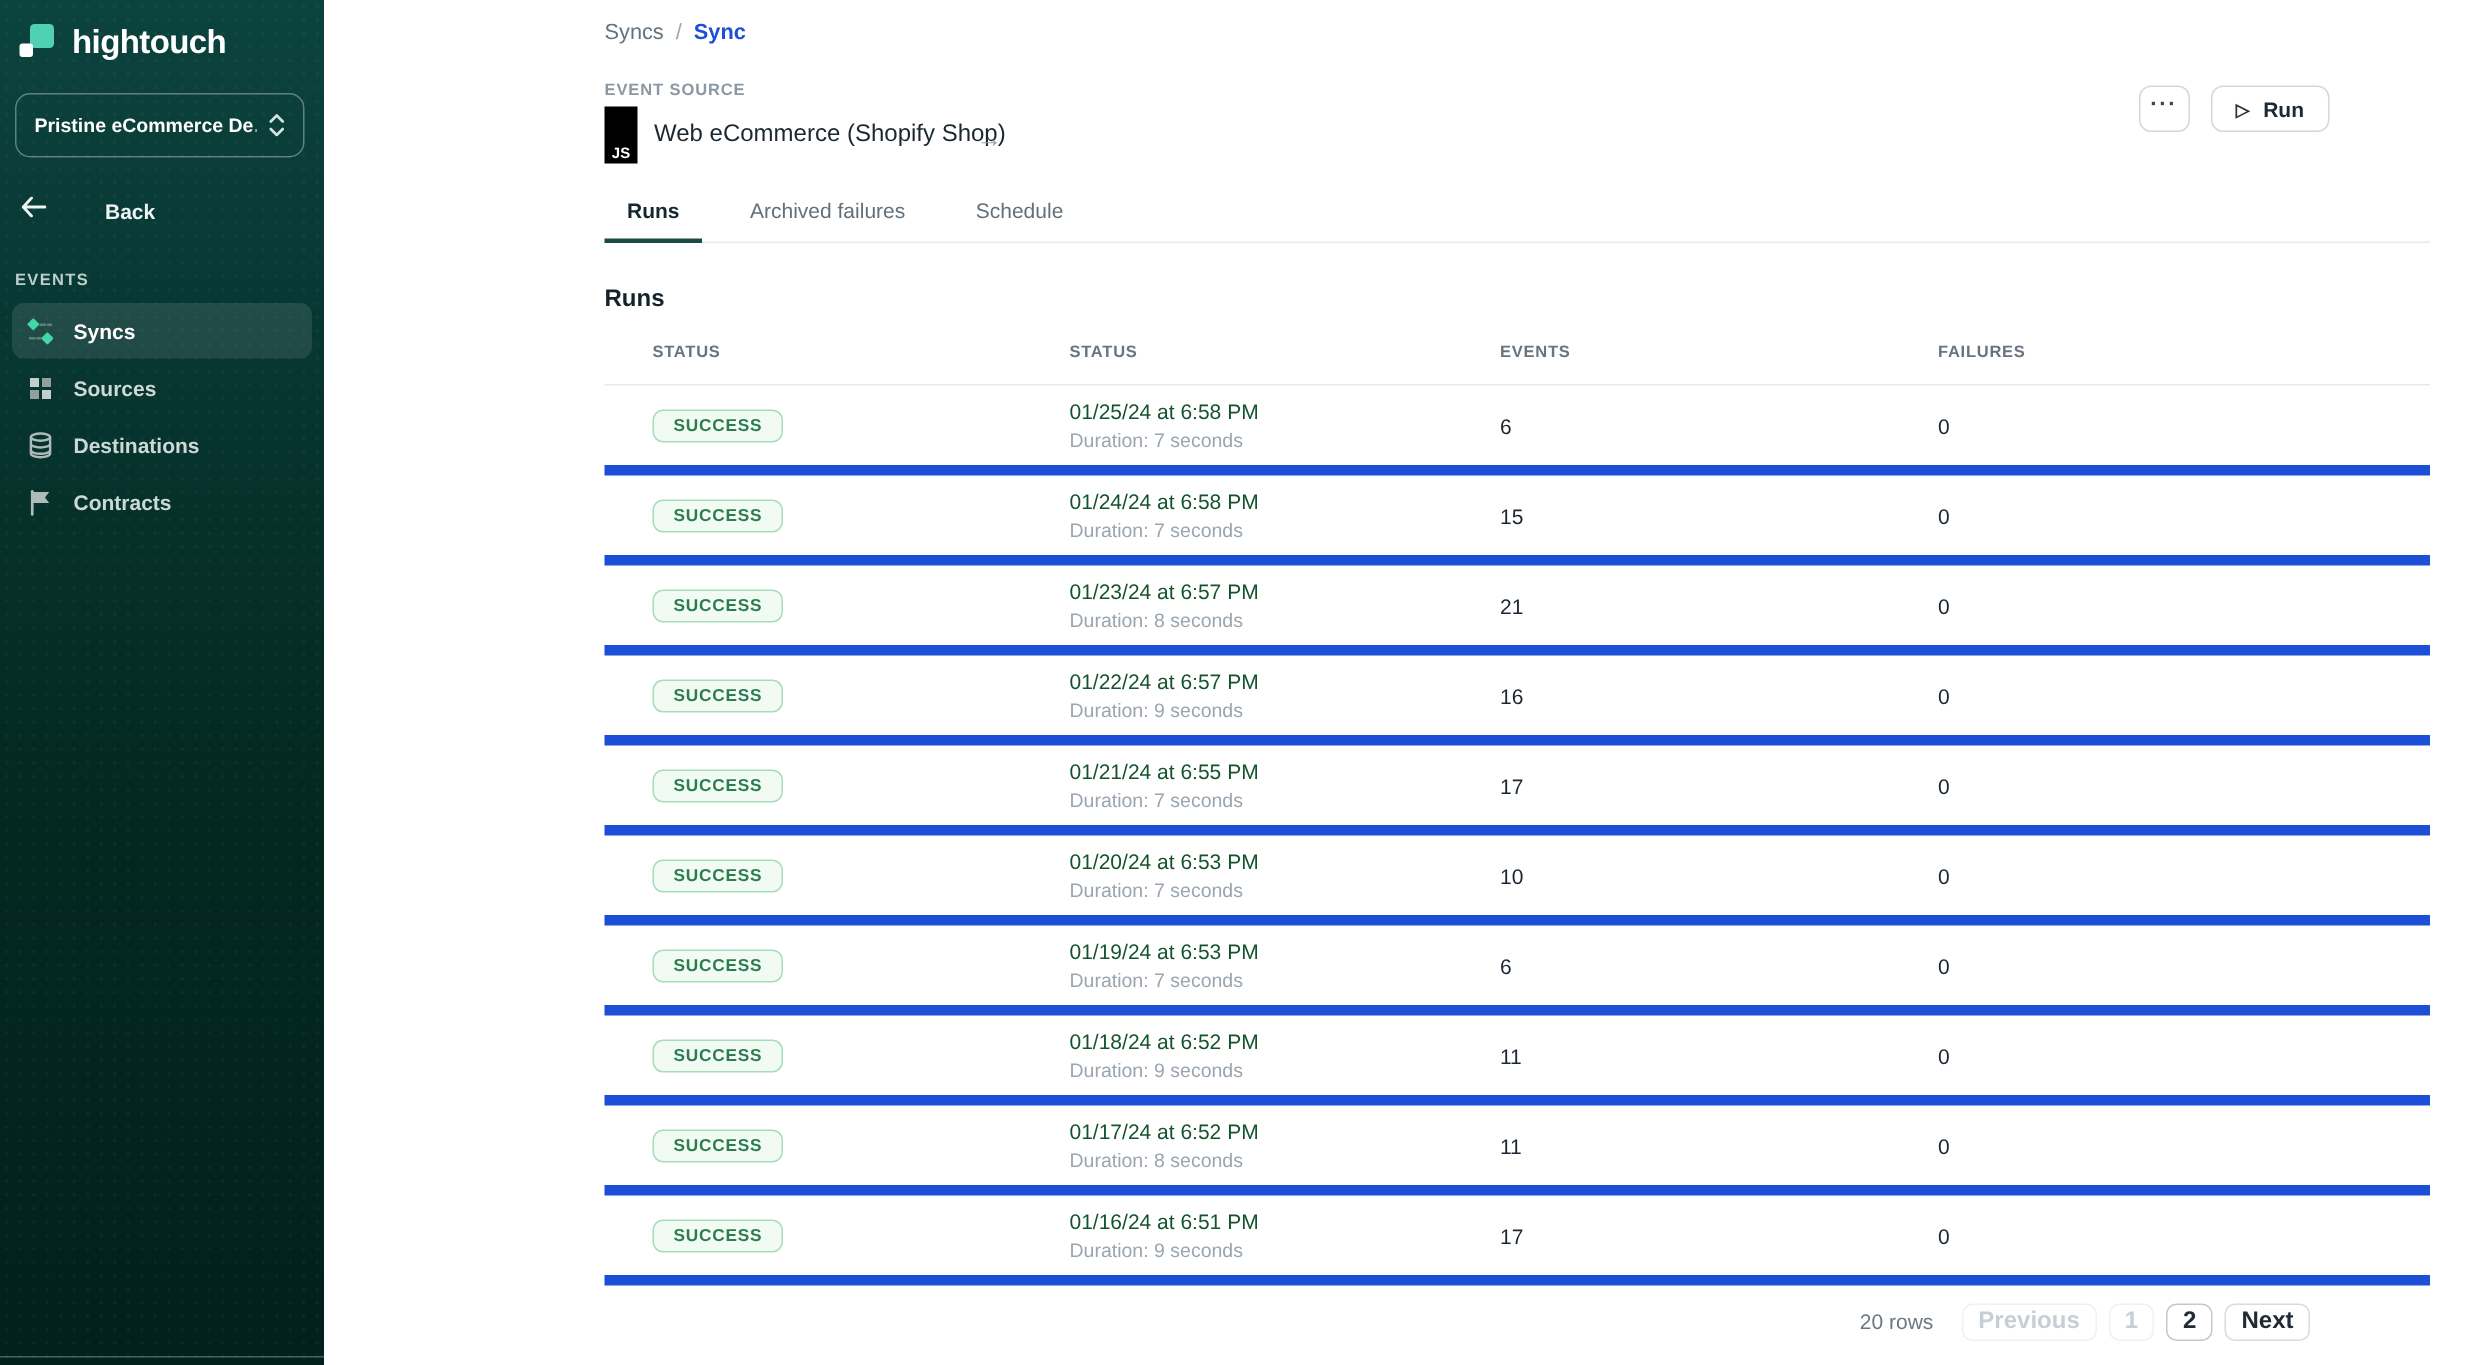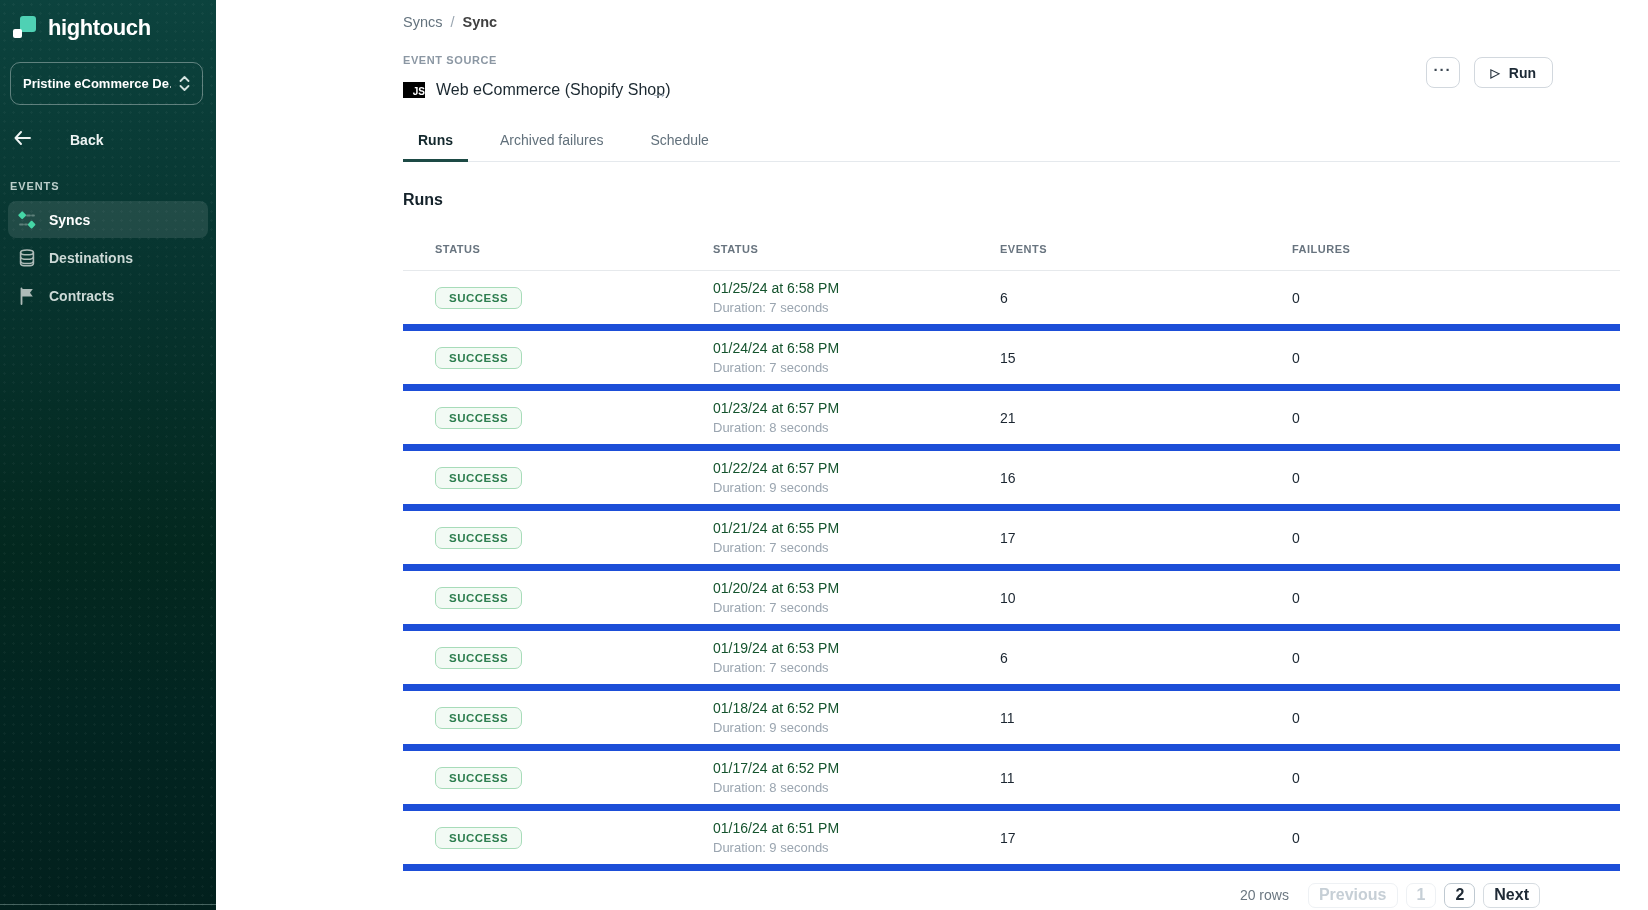--- a/index.html
+++ b/index.html
@@ -52,31 +52,31 @@
 
   .sidebar-divider { position:absolute; left:0; right:0; bottom:5px; border-top:1px solid rgba(150,180,175,0.45); }
 
   
   .main { flex:1; position:relative; background:#ffffff; }
   .content { margin-left:187px; width:1217px; }
 
   .breadcrumb { padding-top:14px; font-size:14.5px; display:flex; gap:8px; align-items:baseline; }
   .crumb-parent { color:#64737e; cursor:pointer; }
   .crumb-sep { color:#9aa6b1; }
-  .crumb-current { color:#404040; font-weight:600; }
+  .crumb-current { color:#1d4ed8; font-weight:600; }
 
   .header-row { position:relative; margin-top:24px; display:flex; }
   .block-label { font-size:11px; font-weight:700; letter-spacing:0.6px; color:#8b97a3; }
   .entity-row { margin-top:11px; display:flex; align-items:center; gap:11px; height:26px; }
   .entity-name { font-size:16px; color:#1b2830; }
   .source-block { width:287px; position:relative; }
   .arrow-right { position:absolute; right:22px; top:29px; color:#9aa5b1; font-size:17px; }
   .js-icon {
-    width:22px; height:16px; background:#000000; flex:0 0 22px;
-    display:flex; align-items:flex-end; justify-content:flex-end;
+    width:22px; height:38px; background:#000000; flex:0 0 22px;
+    display:flex; align-items:flex-end; justify-content:center;
   }
   .js-icon span { color:#ffffff; font-size:10px; font-weight:700; line-height:12px; }
   .snowflake-icon { color:#38c6b9; font-size:23px; line-height:23px; font-weight:700; }
 
   .actions { position:absolute; top:3px; right:67px; display:flex; gap:14px; align-items:center; }
   .btn {
     background:#ffffff; border:1px solid #d2d8de; border-radius:8px;
     display:flex; align-items:center; justify-content:center; cursor:pointer;
     color:#1c2935; font-size:14px; font-weight:600;
   }
@@ -87,21 +87,21 @@
   .tabs { margin-top:23px; display:flex; border-bottom:1px solid #e5e9ed; }
   .tab {
     position:relative; padding:6px 15px 13px; margin-right:17px;
     font-size:14px; color:#61707b; cursor:pointer;
   }
   .tab.active { color:#13282d; font-weight:600; }
   .tab.active::after { content:""; position:absolute; left:0; right:0; bottom:-1px; height:3px; background:#1d4a45; }
 
   .section-title { margin-top:29px; font-size:16px; font-weight:700; color:#14222a; }
 
-  .thead { display:flex; margin-top:34px; padding-bottom:15px; border-bottom:1px solid #e6e9ec; }
+  .thead { display:flex; margin-top:20px; padding-bottom:15px; border-bottom:1px solid #e6e9ec; }
   .th { font-size:11px; font-weight:700; letter-spacing:0.5px; color:#68747f; }
   .c-status { width:310px; padding-left:32px; }
   .c-started { width:287px; }
   .c-events { width:292px; }
   .c-failures { flex:1; }
 
   .trow { display:flex; align-items:center; height:60px; border-bottom:7px solid #1d4ed8; cursor:pointer; }
   .badge {
     display:inline-block; padding:4px 13px; border-radius:7px;
     background:#f2faf4; border:1.5px solid #a7dcb9; color:#2c7d4e;
@@ -160,20 +160,31 @@
     <div class="nav-item active">
       <span class="nav-icon">
         <svg width="18" height="18" viewBox="0 0 18 18">
           <rect x="1.2" y="1.2" width="6" height="6" rx="1" transform="rotate(45 4.2 4.2)" fill="#45d6a6"></rect>
           <path d="M9 4.5 H16" stroke="#5e807a" stroke-width="1.8" stroke-dasharray="3 2" stroke-linecap="round"></path>
           <path d="M2 13.5 H9" stroke="#5e807a" stroke-width="1.8" stroke-dasharray="3 2" stroke-linecap="round"></path>
           <rect x="10.6" y="10.6" width="6" height="6" rx="1" transform="rotate(45 13.6 13.6)" fill="#45d6a6"></rect>
         </svg>
       </span>
       <span>Syncs</span>
+    </div>
+    <div class="nav-item">
+      <span class="nav-icon">
+        <svg width="16" height="16" viewBox="0 0 16 16">
+          <rect x="1" y="1" width="6" height="6" fill="#c2cfcc"></rect>
+          <rect x="9" y="1" width="6" height="6" fill="#8da19d"></rect>
+          <rect x="1" y="9" width="6" height="6" fill="#8da19d"></rect>
+          <rect x="9" y="9" width="6" height="6" fill="#c2cfcc"></rect>
+        </svg>
+      </span>
+      <span>Sources</span>
     </div>
     <div class="nav-item">
       <span class="nav-icon">
         <svg width="16" height="18" viewBox="0 0 16 18">
           <ellipse cx="8" cy="3.4" rx="6.4" ry="2.4" fill="none" stroke="#aebbb8" stroke-width="1.6"></ellipse>
           <path d="M1.6 3.4 V14.4 C1.6 15.8 4.5 16.8 8 16.8 C11.5 16.8 14.4 15.8 14.4 14.4 V3.4" fill="none" stroke="#aebbb8" stroke-width="1.6"></path>
           <path d="M1.6 8 C1.6 9.3 4.5 10.3 8 10.3 C11.5 10.3 14.4 9.3 14.4 8" fill="none" stroke="#aebbb8" stroke-width="1.6"></path>
           <path d="M1.6 12.2 C1.6 13.5 4.5 14.5 8 14.5 C11.5 14.5 14.4 13.5 14.4 12.2" fill="none" stroke="#aebbb8" stroke-width="1.6"></path>
         </svg>
       </span>

